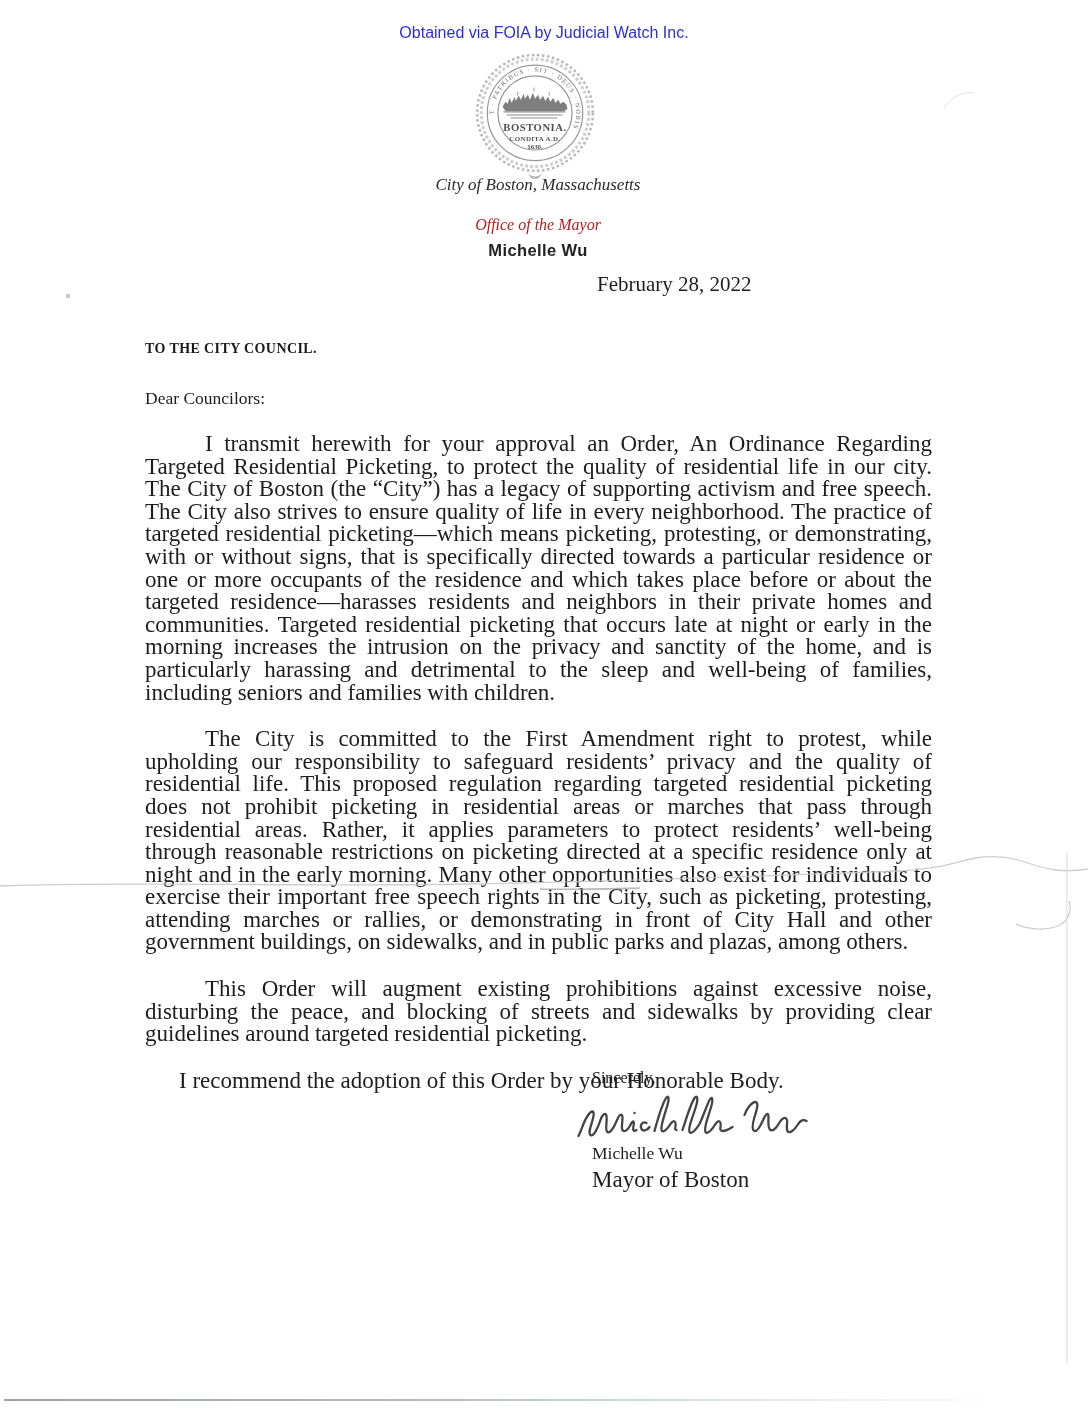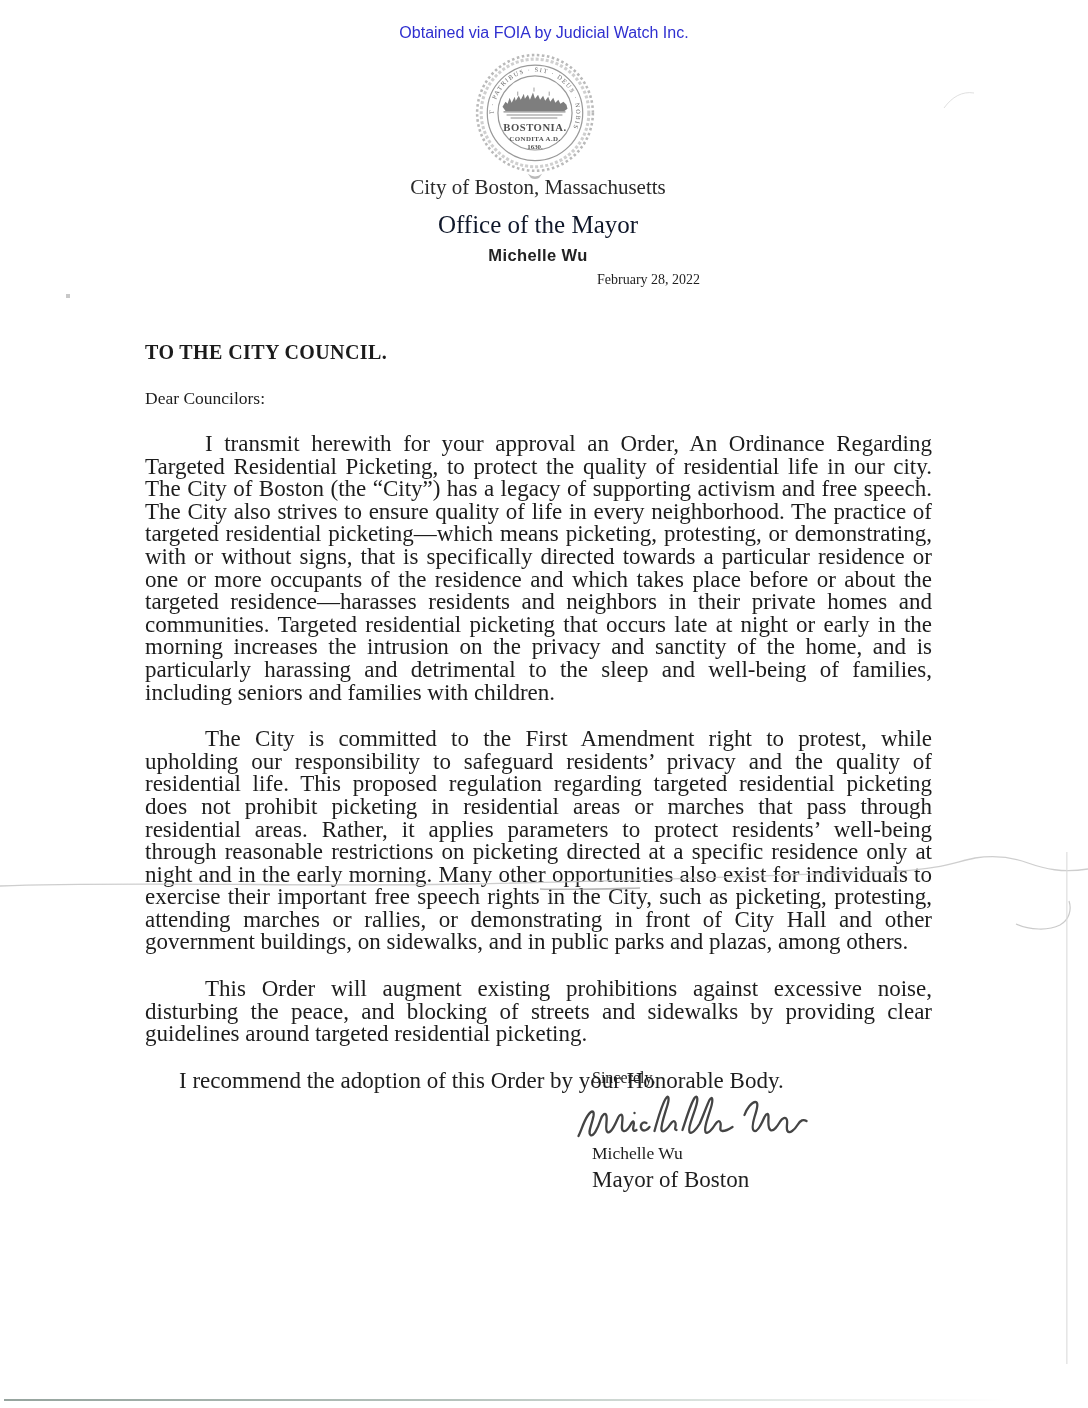--- a/index.html
+++ b/index.html
@@ -23,44 +23,46 @@
   .seal {
     position:absolute; top:52px; left:466px;
     width:138px; height:132px;
   }
   .heading {
     position:absolute; top:175px; left:0; right:12px;
     text-align:center;
   }
   .heading .city {
     font-family:"Liberation Serif", serif;
-    font-size:21px;
+    font-style:italic;
+    font-size:17px;
     color:#2a2a2a;
-    margin-bottom:11px;
+    margin-bottom:21px;
   }
   .heading .office {
     font-family:"Liberation Serif", serif;
-    font-size:25px;
-    color:#0f172a;
+    font-style:italic;
+    font-size:16px;
+    color:#b91c1c;
     margin-bottom:7px;
   }
   .heading .mayor {
     font-family:"Liberation Sans", sans-serif;
     font-weight:700;
     font-size:16.5px;
     letter-spacing:.4px;
     color:#222;
   }
   .date {
     position:absolute; top:272px; left:597px;
-    font-size:14px;
+    font-size:21px;
   }
   .recipient {
     position:absolute; top:341px; left:145px;
-    font-weight:700; font-size:20px; letter-spacing:.4px;
+    font-weight:700; font-size:14px; letter-spacing:.4px;
     color:#1b1b1b;
   }
   .salutation {
     position:absolute; top:388px; left:145px;
     font-size:17.5px;
   }
   .body-text {
     position:absolute; top:433px; left:145px;
     width:787px;
     font-size:23px; line-height:22.6px;

